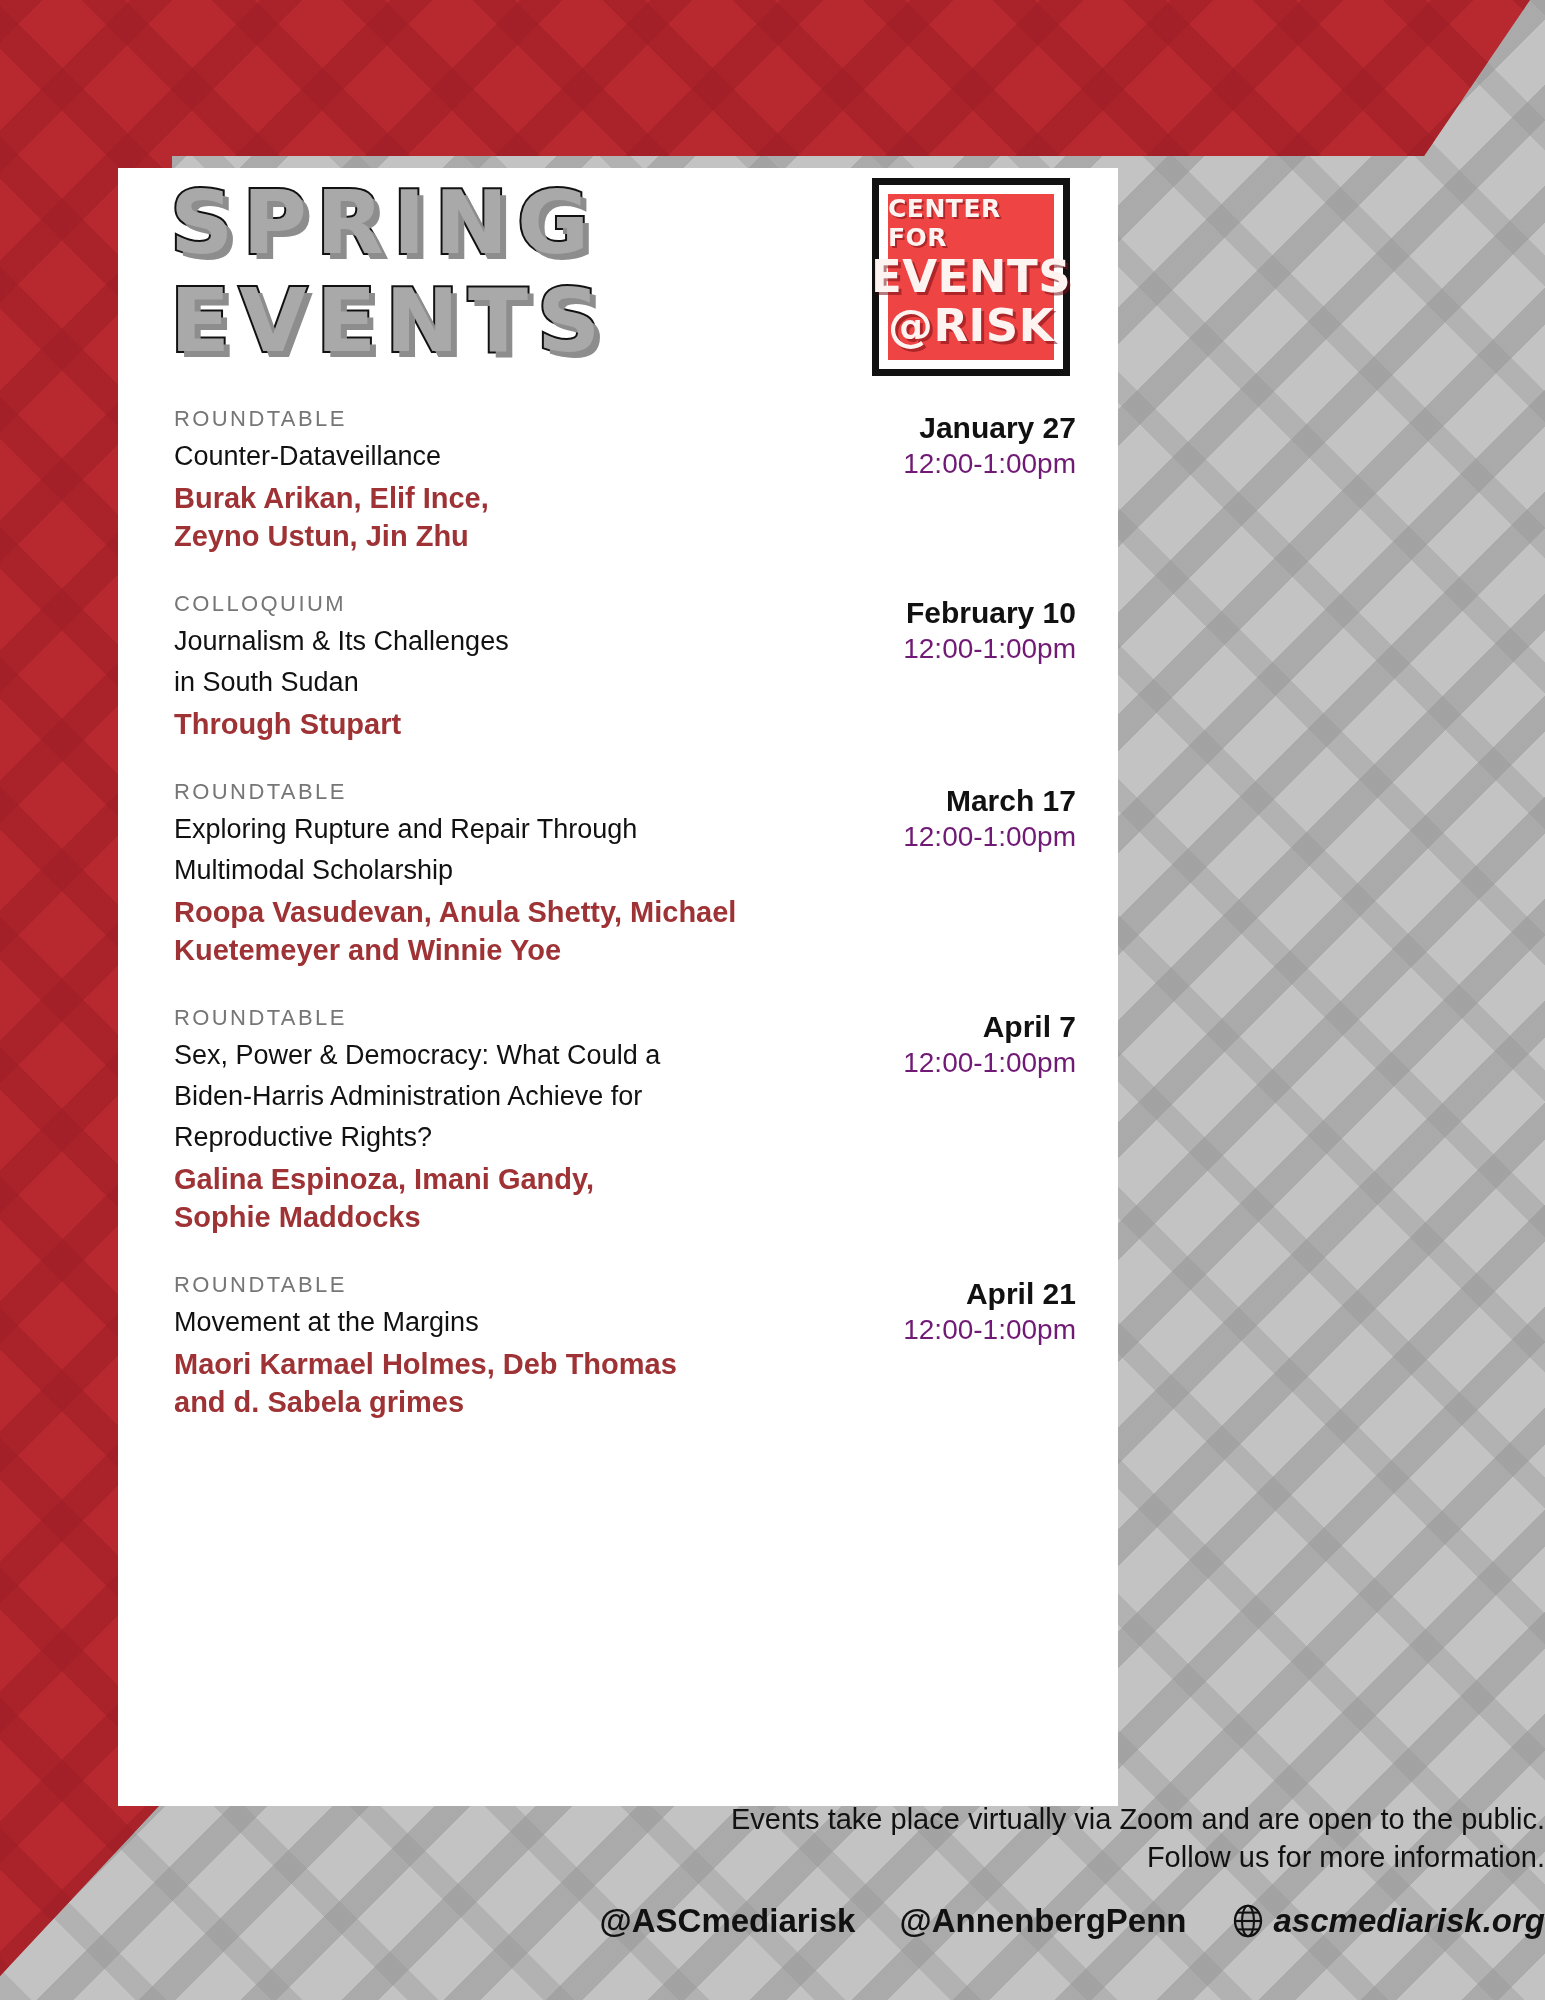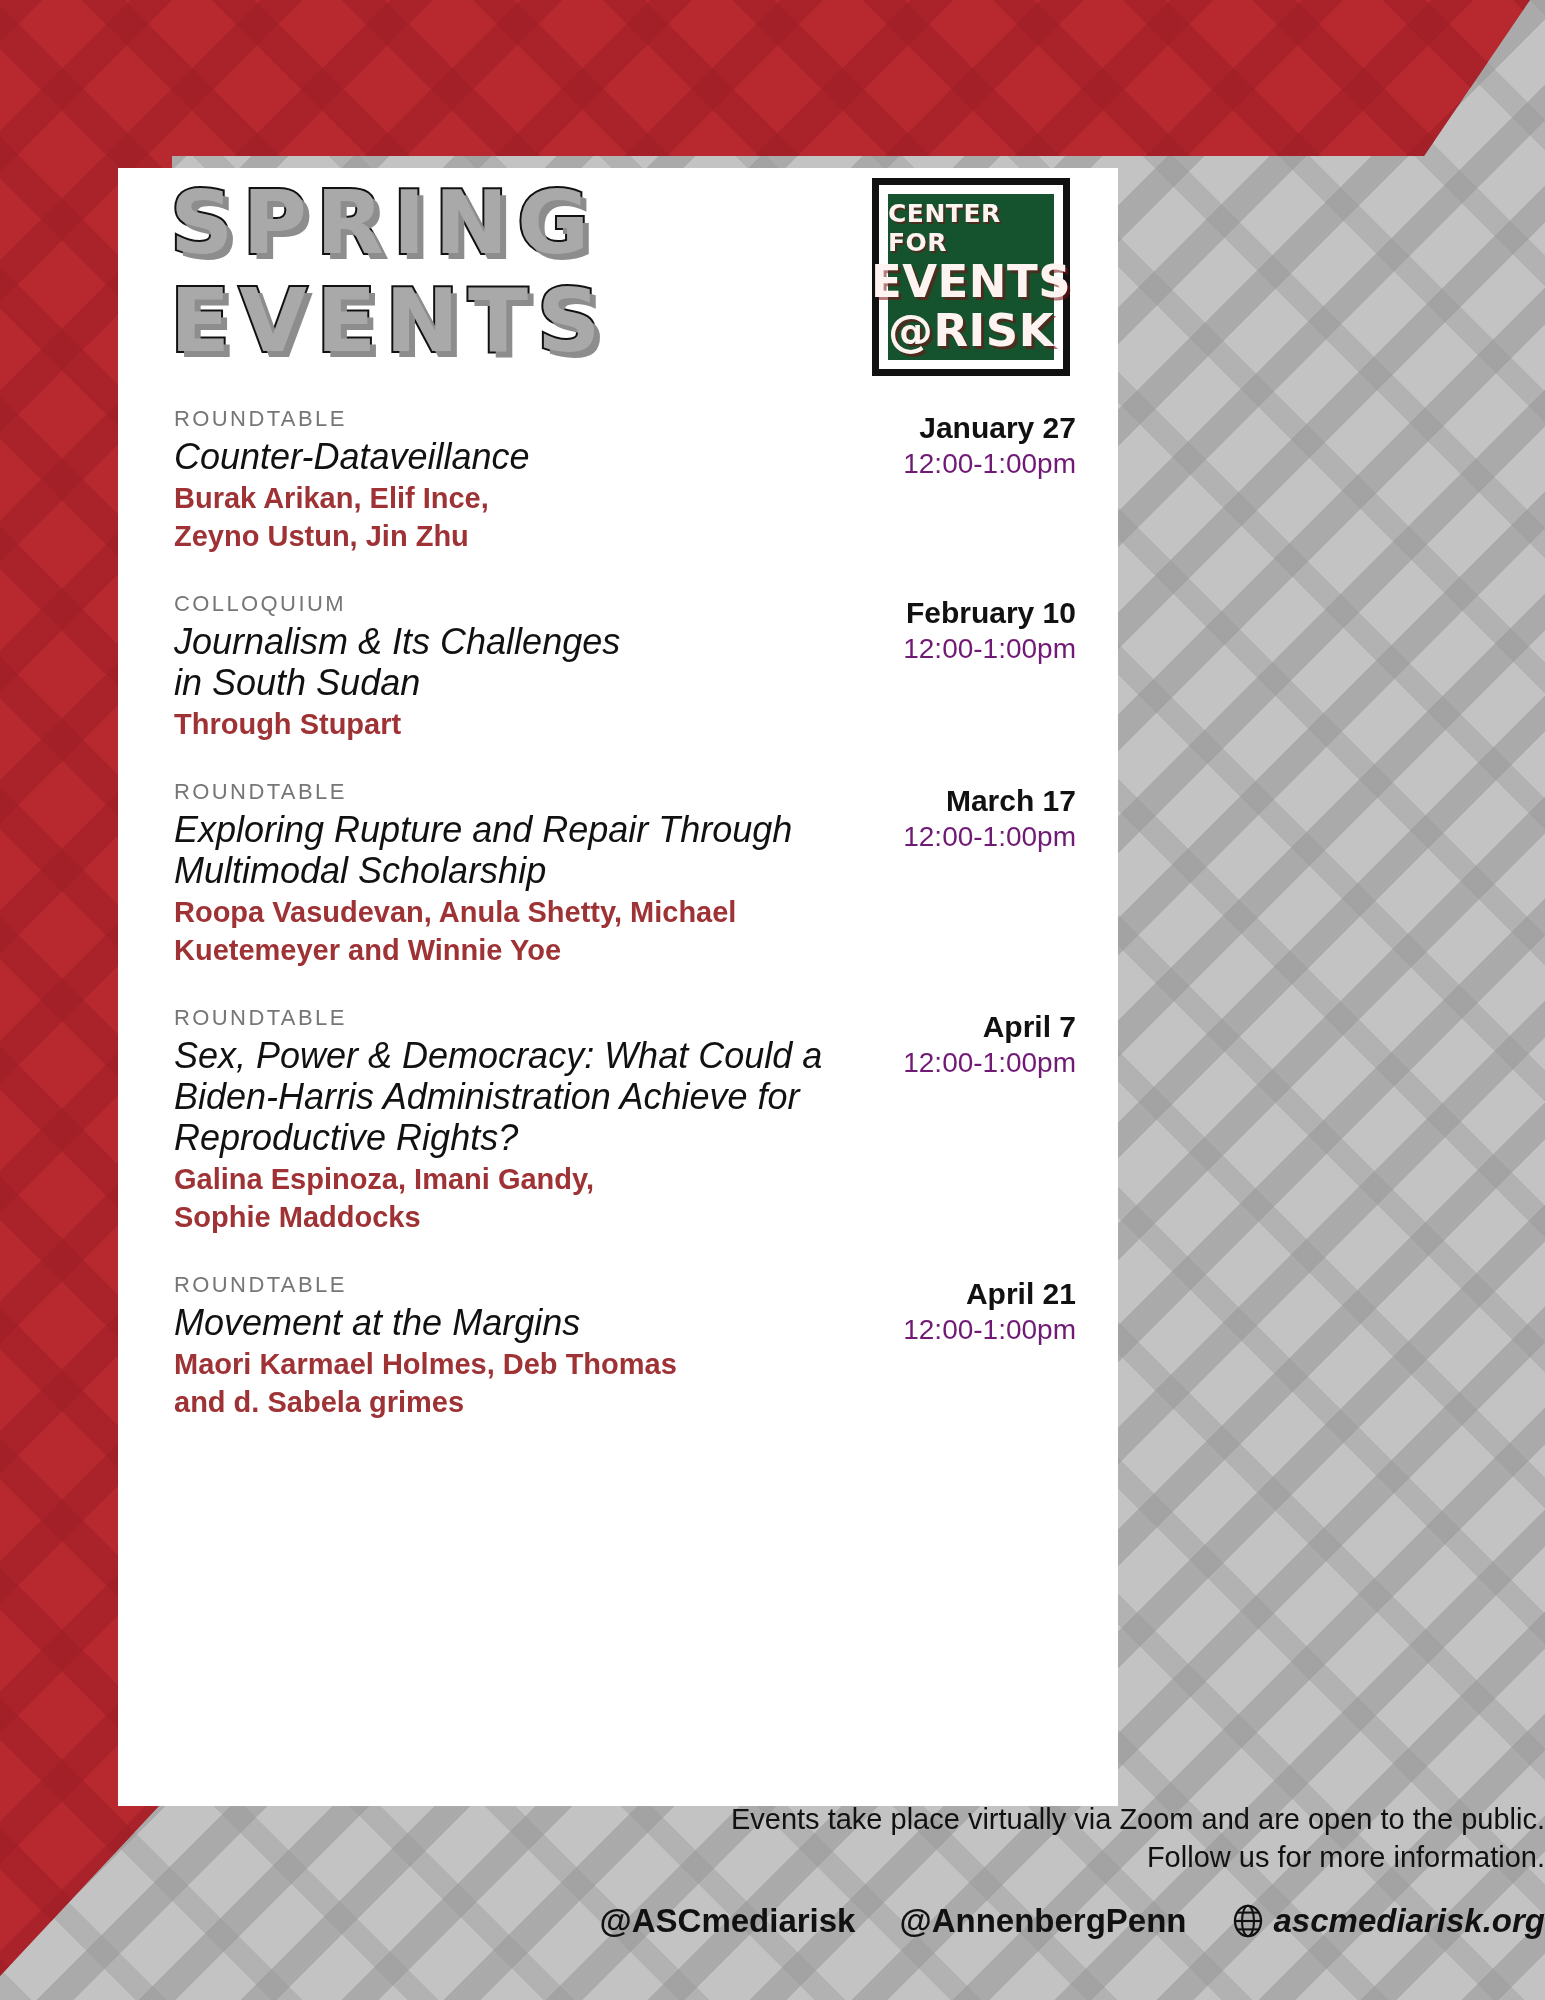--- a/index.html
+++ b/index.html
@@ -79,25 +79,25 @@
   .logo{
     position:absolute;right:48px;top:10px;
     width:198px;height:198px;
     background:#ffffff;
     border:7px solid #111111;
     box-sizing:border-box;
     padding:6px;
   }
   .logo-inner{
     width:100%;height:100%;
-    background:#14532d;
+    background:#ef4444;
     border:3px solid #ffffff;
     box-sizing:border-box;
     display:flex;flex-direction:column;
-    align-items:center;justify-content:center;
+    align-items:center;justify-content:flex-start;
     gap:1px;
   }
   .logo-l1{
     font-family:"DejaVu Sans",sans-serif;
     font-weight:700;font-size:25px;letter-spacing:.5px;
     color:#fdf4f2;
     text-shadow:2px 2px 0 rgba(120,15,20,.55);
   }
   .logo-l2{
     font-family:"DejaVu Sans",sans-serif;
@@ -126,22 +126,21 @@
   .kicker{
     font-family:"Liberation Sans",sans-serif;
     font-size:22px;
     letter-spacing:2.4px;
     color:#767676;
     text-transform:uppercase;
     line-height:30px;
   }
   .ev-title{
     font-family:"Liberation Sans",sans-serif;
-    font-style:italic;
-    font-size:36px;
+    font-size:27px;
     line-height:41px;
     color:#111111;
     margin-top:2px;
     white-space:pre-line;
   }
   .ev-speakers{
     font-family:"Liberation Sans",sans-serif;
     font-weight:700;
     font-size:29px;
     line-height:38px;

